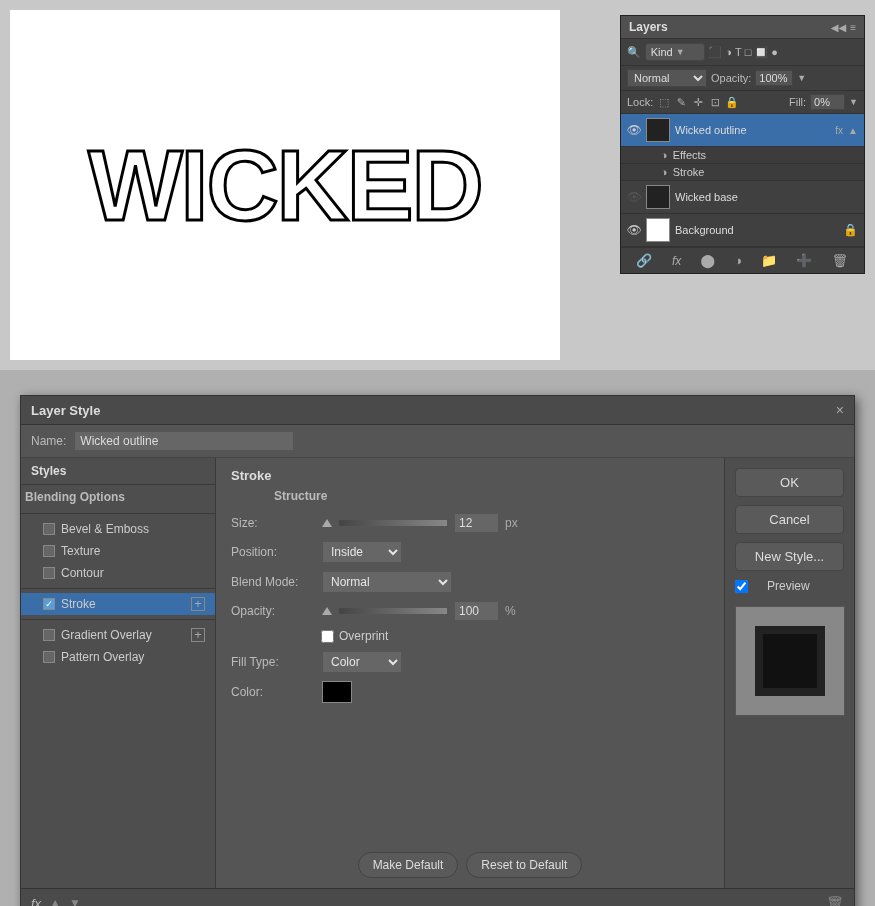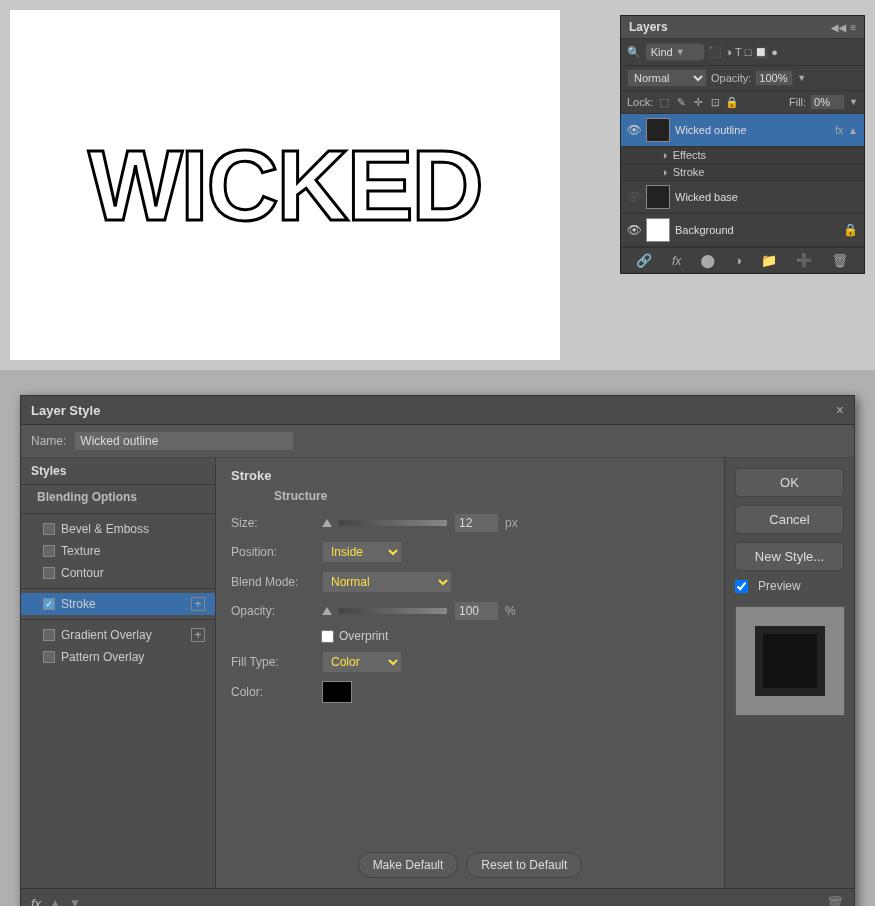--- a/index.html
+++ b/index.html
@@ -312,21 +312,21 @@
 
     .styles-header {
       padding: 6px 10px;
       color: #ddd;
       font-size: 12px;
       font-weight: bold;
       border-bottom: 1px solid #3a3a3a;
     }
 
     .style-section-header {
-      padding: 5px 16px;
+      padding: 5px 4px;
       color: #bbb;
       font-size: 12px;
       font-weight: bold;
       cursor: pointer;
     }
 
     .style-item {
       display: flex;
       align-items: center;
       padding: 4px 10px 4px 22px;
@@ -441,21 +441,21 @@
       height: 8px;
       background: linear-gradient(to right, #444, #888);
       border: 1px solid #555;
       border-radius: 1px;
       display: inline-block;
     }
 
     .form-select {
       background: #666;
       border: 1px solid #555;
-      color: #fde047;
+      color: #e5e5e5;
       font-size: 12px;
       padding: 2px 4px;
       width: 90px;
     }
 
     .checkbox-row {
       display: flex;
       align-items: center;
       padding-left: 90px;
       margin-bottom: 8px;
@@ -513,21 +513,21 @@
       padding: 6px 10px;
       cursor: pointer;
       border-radius: 4px;
       text-align: center;
       width: 100%;
     }
 
     .preview-checkbox-row {
       display: flex;
       align-items: center;
-      gap: 10px;
+      gap: 19px;
     }
 
     .preview-label {
       color: #ccc;
       font-size: 12px;
     }
 
     .preview-box {
       width: 110px;
       height: 110px;

